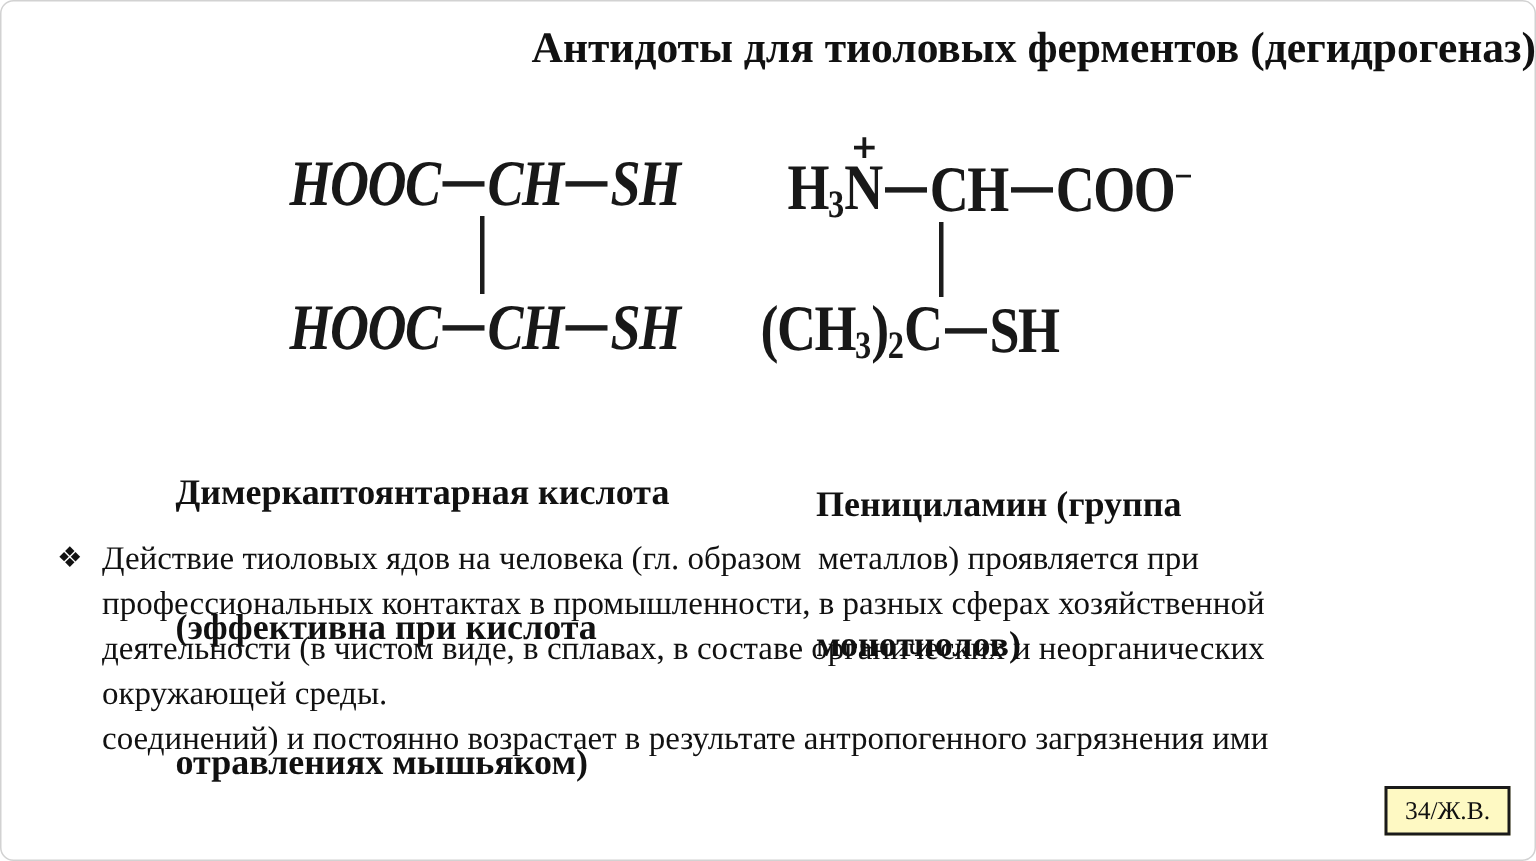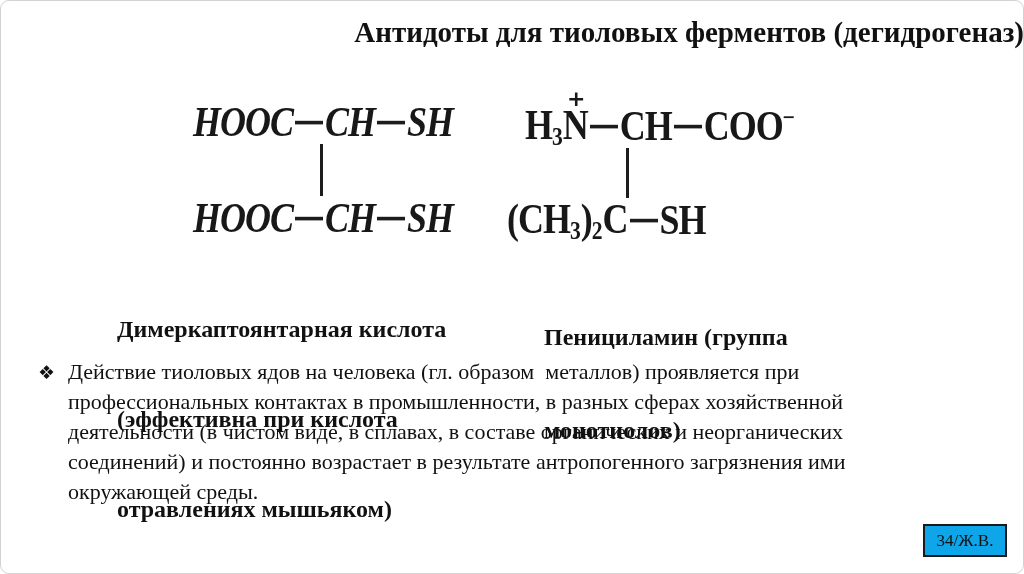--- a/index.html
+++ b/index.html
@@ -69,21 +69,21 @@
     font-size: 22px; line-height: 30px;
     white-space: pre;
   }
   
   .slide-ref-box {
     position: absolute; left: 923px; top: 524px;
     width: 84px; height: 33px;
     border: 2px solid #1a1a1a;
     display: flex; align-items: center; justify-content: center;
     font-size: 17px;
-    background: #0ea5e9;
+    background: #fef9c3;
     box-sizing: border-box;
   }
 </style>
 </head>
 <body>
 
 <div class="frame"></div>
 
 <div class="title">Антидоты для тиоловых ферментов (дегидрогеназ)</div>
 
@@ -131,20 +131,20 @@
   <div>Пенициламин (группа</div>
   <div>монотиолов)</div>
 </div>
 
 <div class="para">
   <span class="para-bullet">❖</span>
   <div class="para-lines">
     <div class="para-line">Действие тиоловых ядов на человека (гл. образом  металлов) проявляется при</div>
     <div class="para-line">профессиональных контактах в промышленности, в разных сферах хозяйственной</div>
     <div class="para-line">деятельности (в чистом виде, в сплавах, в составе органических и неорганических</div>
+    <div class="para-line">окружающей среды.</div>
     <div class="para-line">соединений) и постоянно возрастает в результате антропогенного загрязнения ими</div>
-    <div class="para-line">окружающей среды.</div>
   </div>
 </div>
 
 <div class="slide-ref-box">
   <span>34/Ж.В.</span>
 </div>
 
 </body></html>

